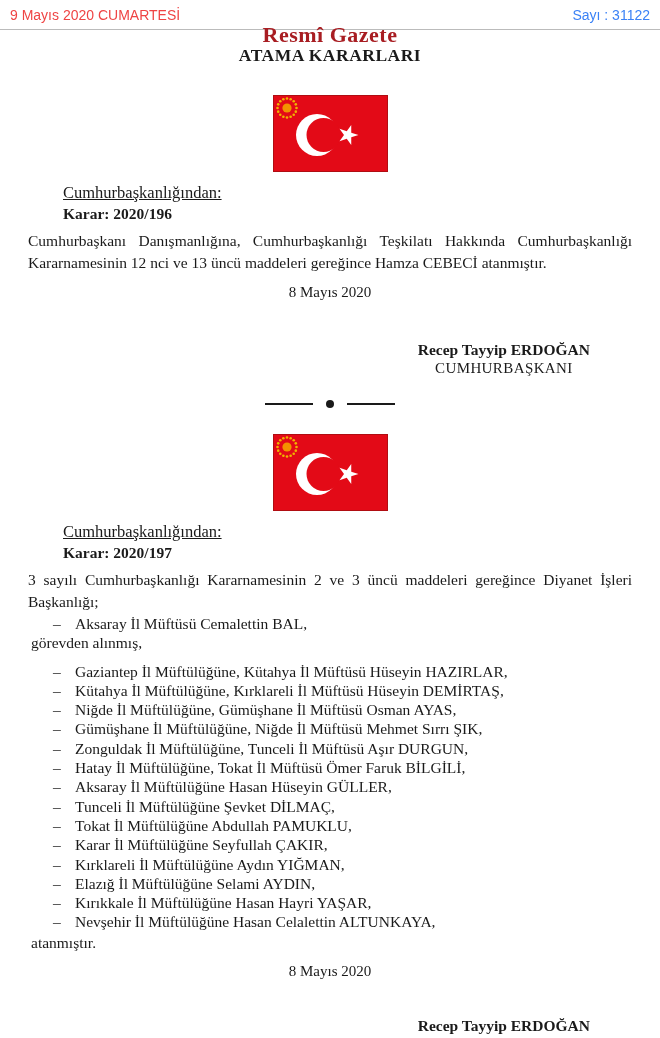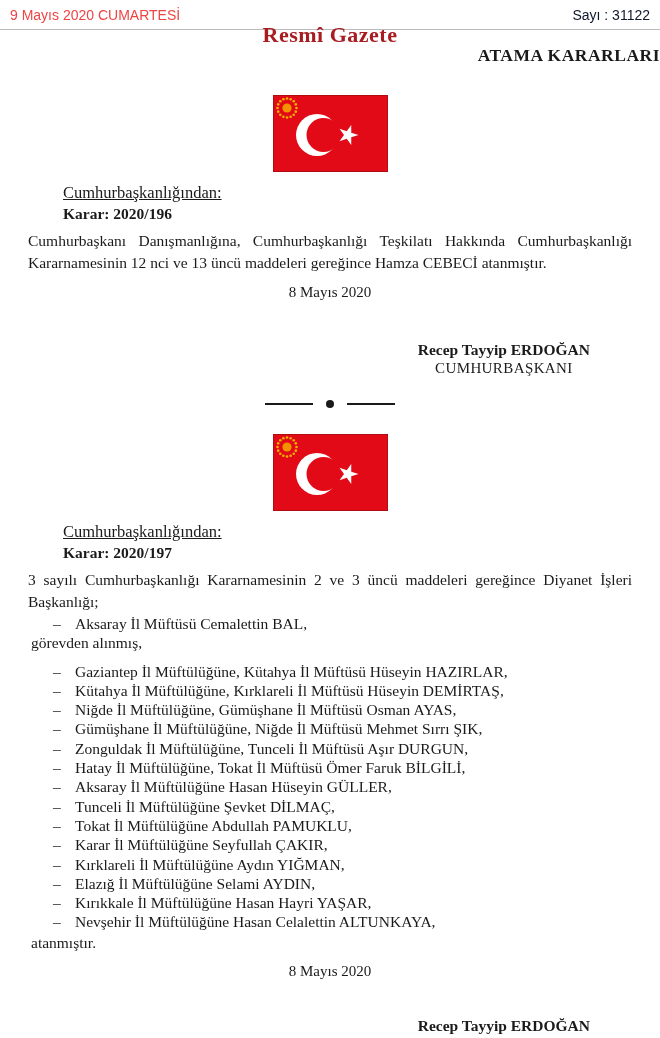--- a/index.html
+++ b/index.html
@@ -12,23 +12,23 @@
   .gz-header{
     display:flex;align-items:baseline;justify-content:space-between;
     padding:7px 10px 6px 10px;border-bottom:1px solid var(--rule,#bbbbbb);
   }
   .gz-date{font-family:"Liberation Sans",sans-serif;font-size:14px;color:#ef4444;}
   .gz-masthead{
     font-family:"Liberation Serif",serif;font-weight:bold;font-size:22px;
     color:var(--masthead-red,#a81d22);letter-spacing:.5px;
     position:absolute;left:0;right:0;text-align:center;top:22px;pointer-events:none;
   }
-  .gz-issue{font-family:"Liberation Sans",sans-serif;font-size:14px;color:#0f172a;}
+  .gz-issue{font-family:"Liberation Sans",sans-serif;font-size:14px;color:#3b82f6;}
   .page-title{
-    text-align:right;font-weight:bold;font-size:17.5px;letter-spacing:.5px;
+    text-align:center;font-weight:bold;font-size:17.5px;letter-spacing:.5px;
     margin:15px 0 0 0;
   }
   
   .flag-wrap{text-align:center;line-height:0;}
   .flag-wrap.first{margin-top:29px;}
   .flag-wrap.second{margin-top:26px;}
   .flag-svg{width:115px;height:77px;display:inline-block;}
   
   .source-heading{
     margin:11px 0 0 63px;font-size:16.5px;text-decoration:underline;

